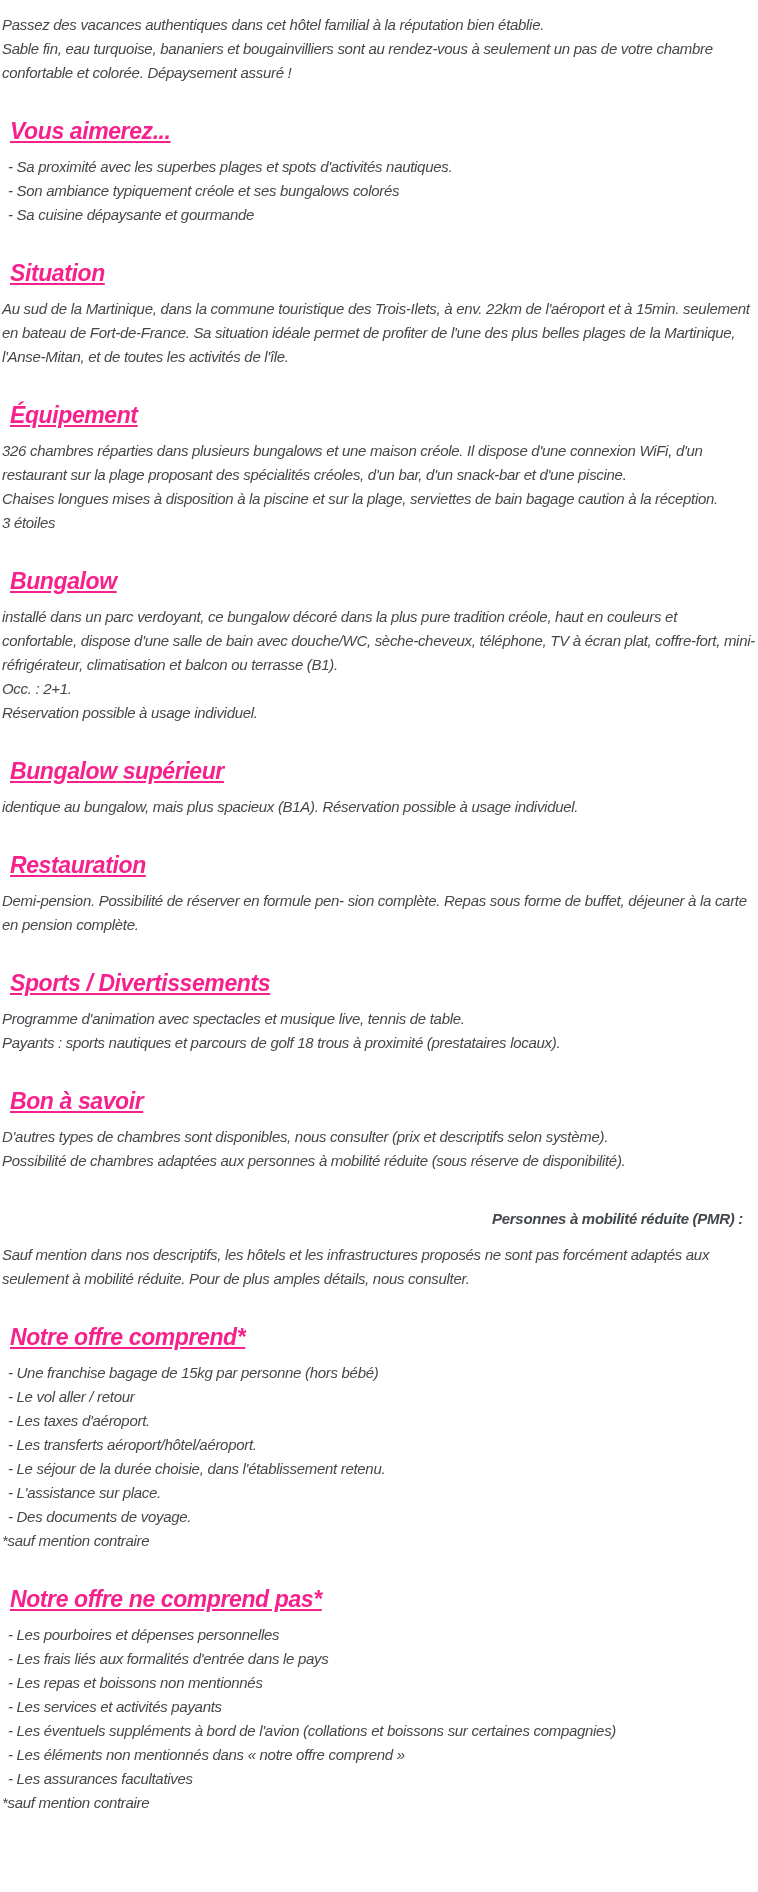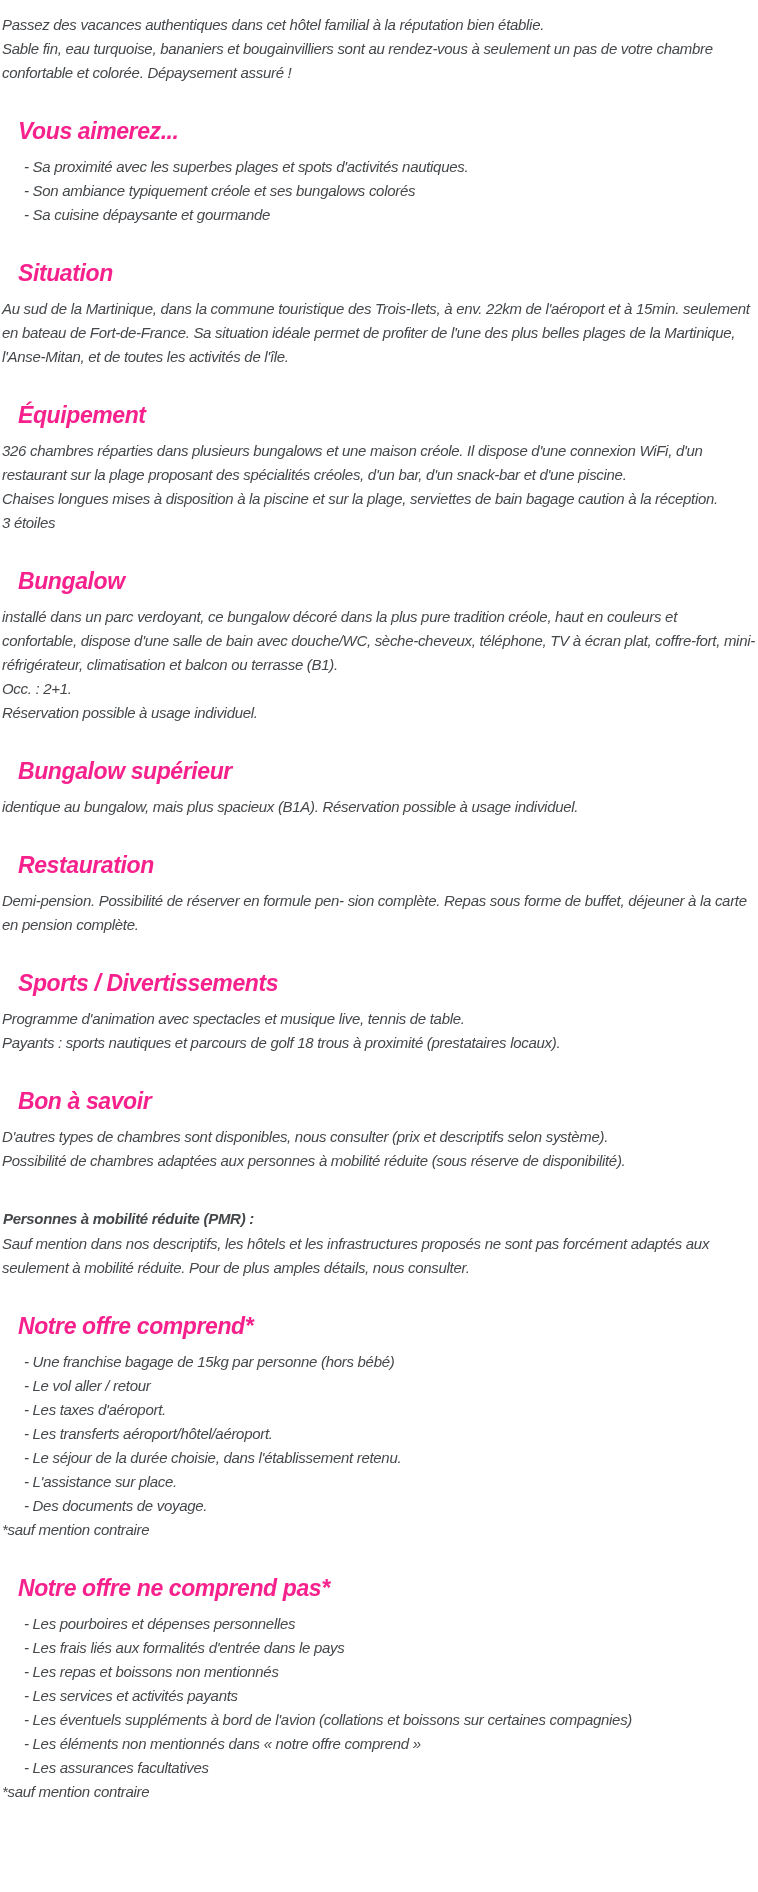--- a/index.html
+++ b/index.html
@@ -24,29 +24,31 @@
   .body-line, .list-item, .footnote, .pmr-text {
     font: italic 15px/24px "Liberation Sans", sans-serif;
     letter-spacing: -0.3px;
     color: var(--body-text);
     margin: 0;
   }
   .section-title {
     font: italic bold 23px/30px "Liberation Sans", sans-serif;
     letter-spacing: -0.4px;
     color: var(--heading-pink);
-    margin: 31px 0 9px 16px;
+    margin: 31px 0 9px 8px;
+    text-decoration: underline;
   }
-  .list-item { padding-left: 6px; margin-left: 16px; }
+  .list-item { padding-left: 6px; }
   .pmr-block { margin-top: 34px; }
   .pmr-heading {
     font: italic bold 15px/24px "Liberation Sans", sans-serif;
     letter-spacing: -0.3px;
     color: var(--body-text);
-    margin: 1px;
+    margin: 12px;
+    text-align: right;
   }
 </style>
 </head>
 <body>
 
 <div class="page">
 
   <div>
     <p class="body-line">Passez des vacances authentiques dans cet hôtel familial à la réputation bien établie.</p>
     <p class="body-line">Sable fin, eau turquoise, bananiers et bougainvilliers sont au rendez-vous à seulement un pas de votre chambre confortable et colorée. Dépaysement assuré !</p>

